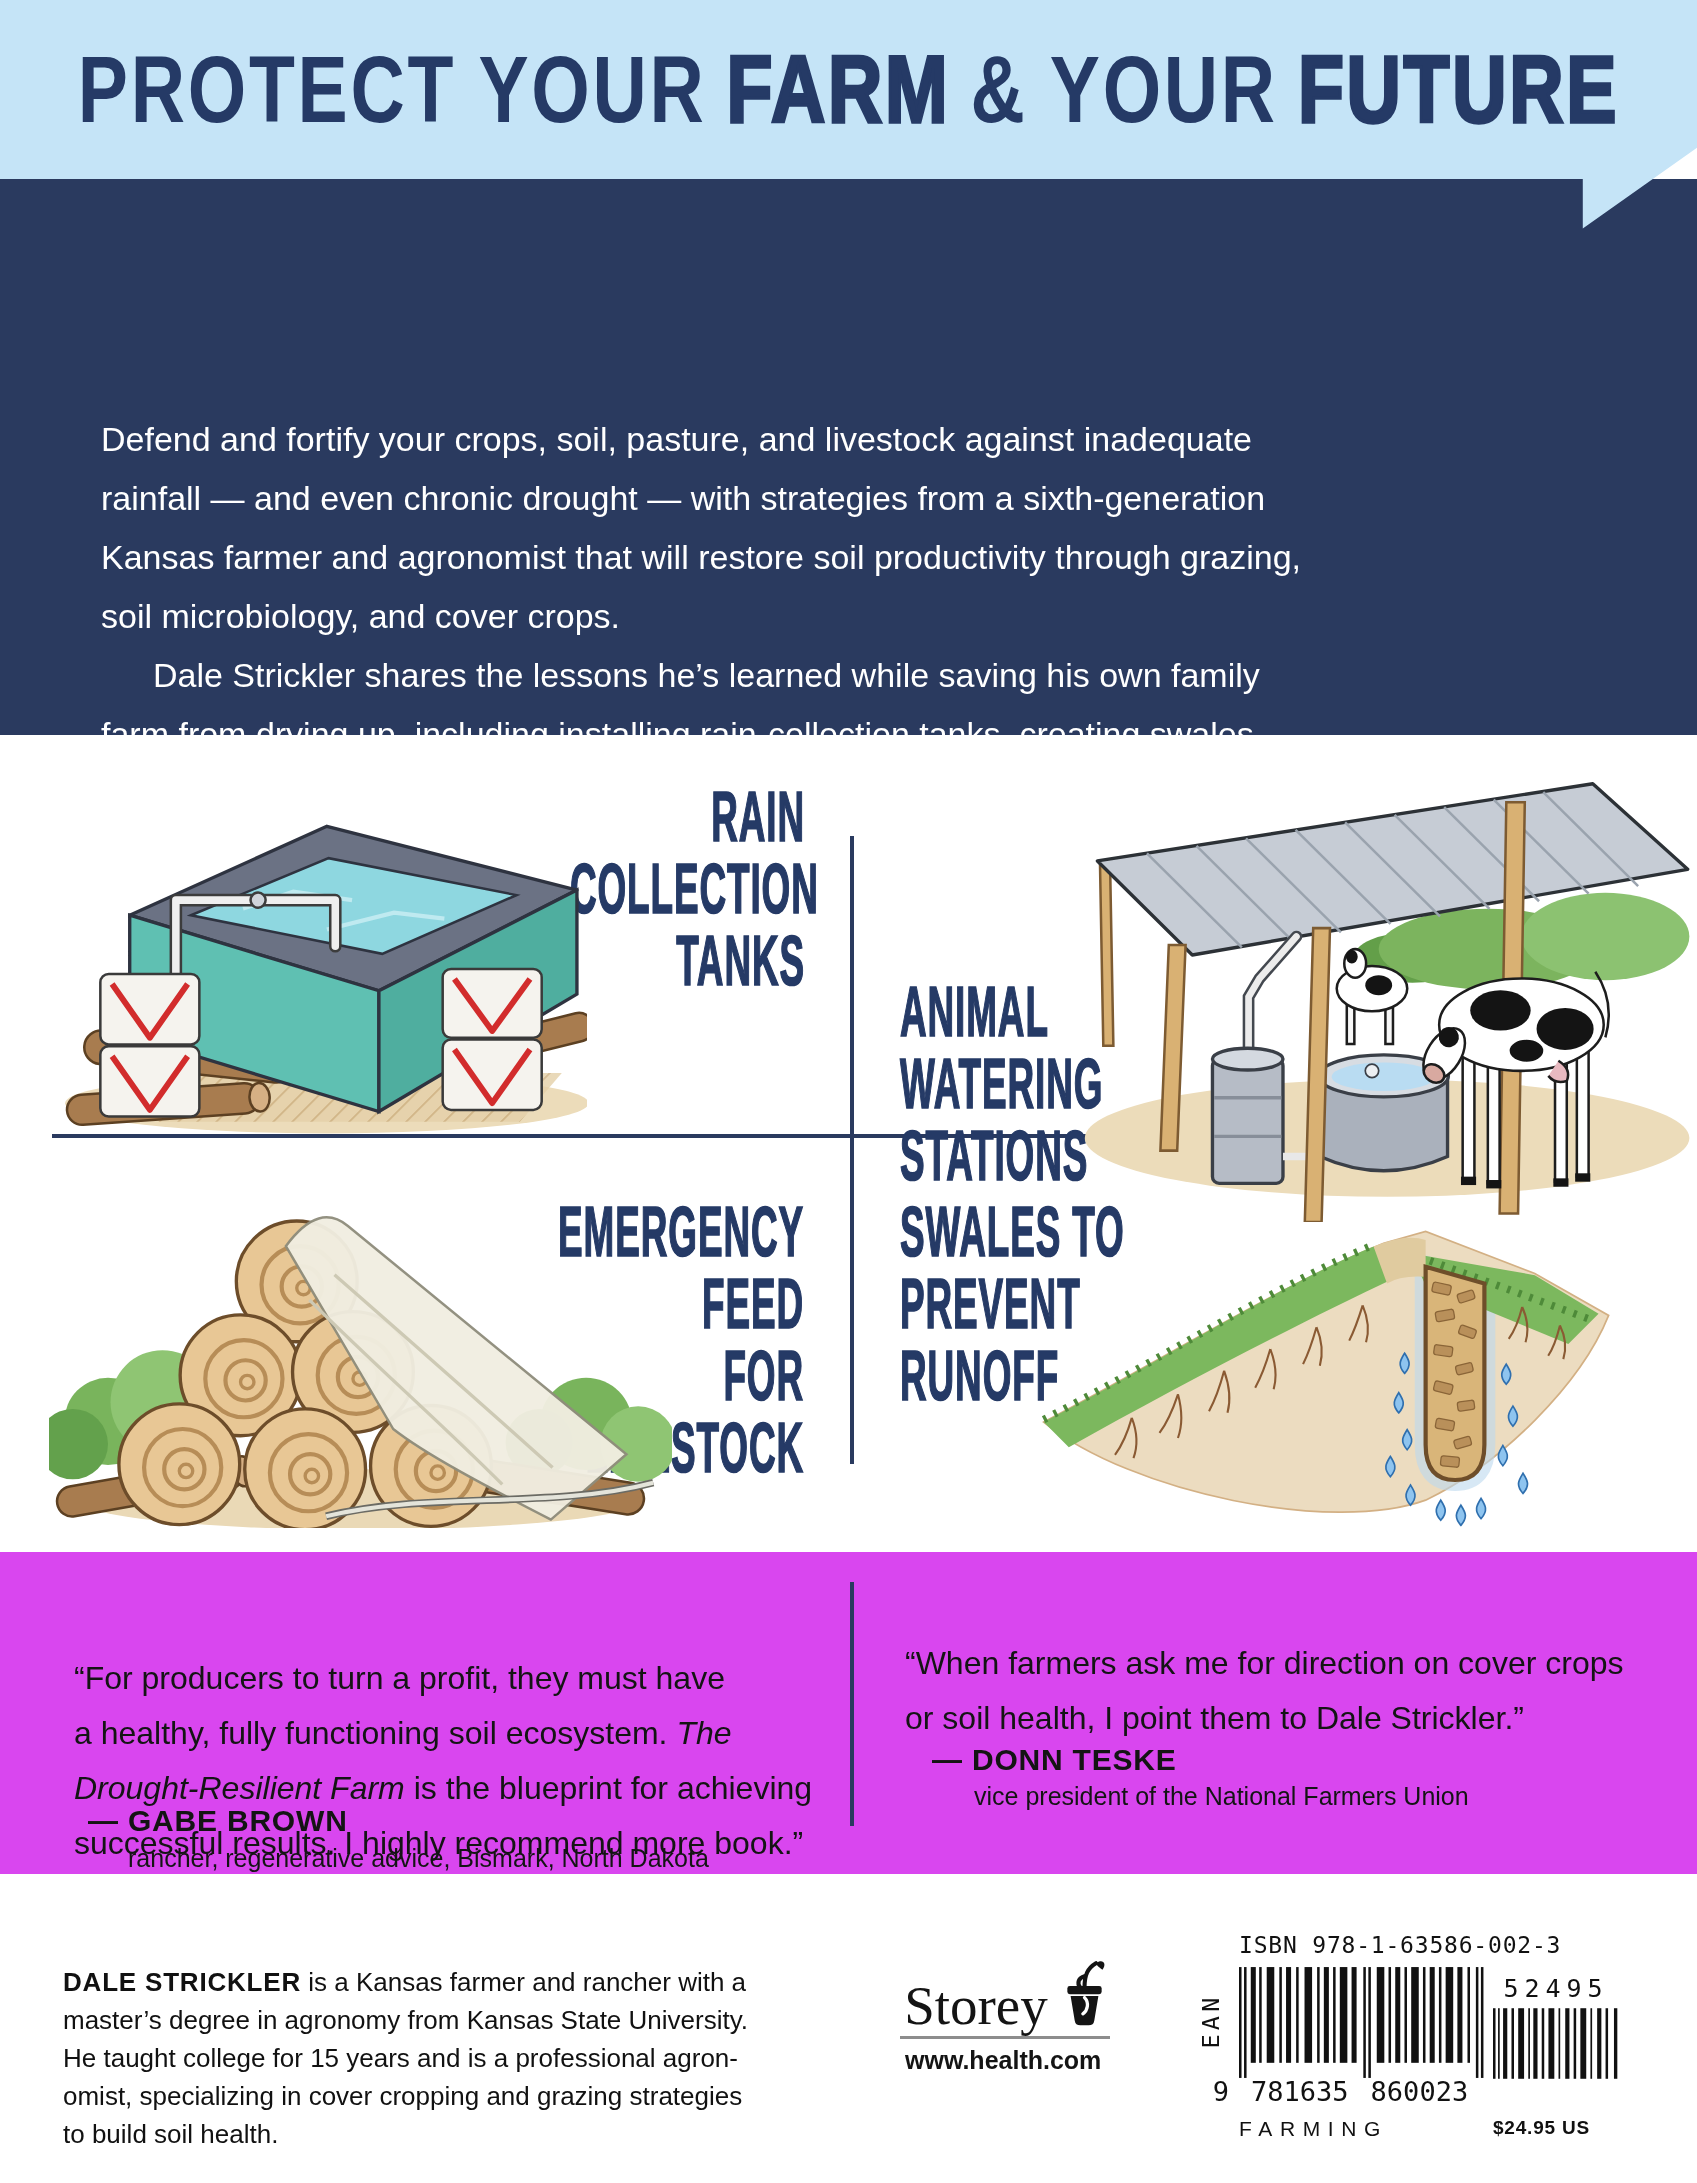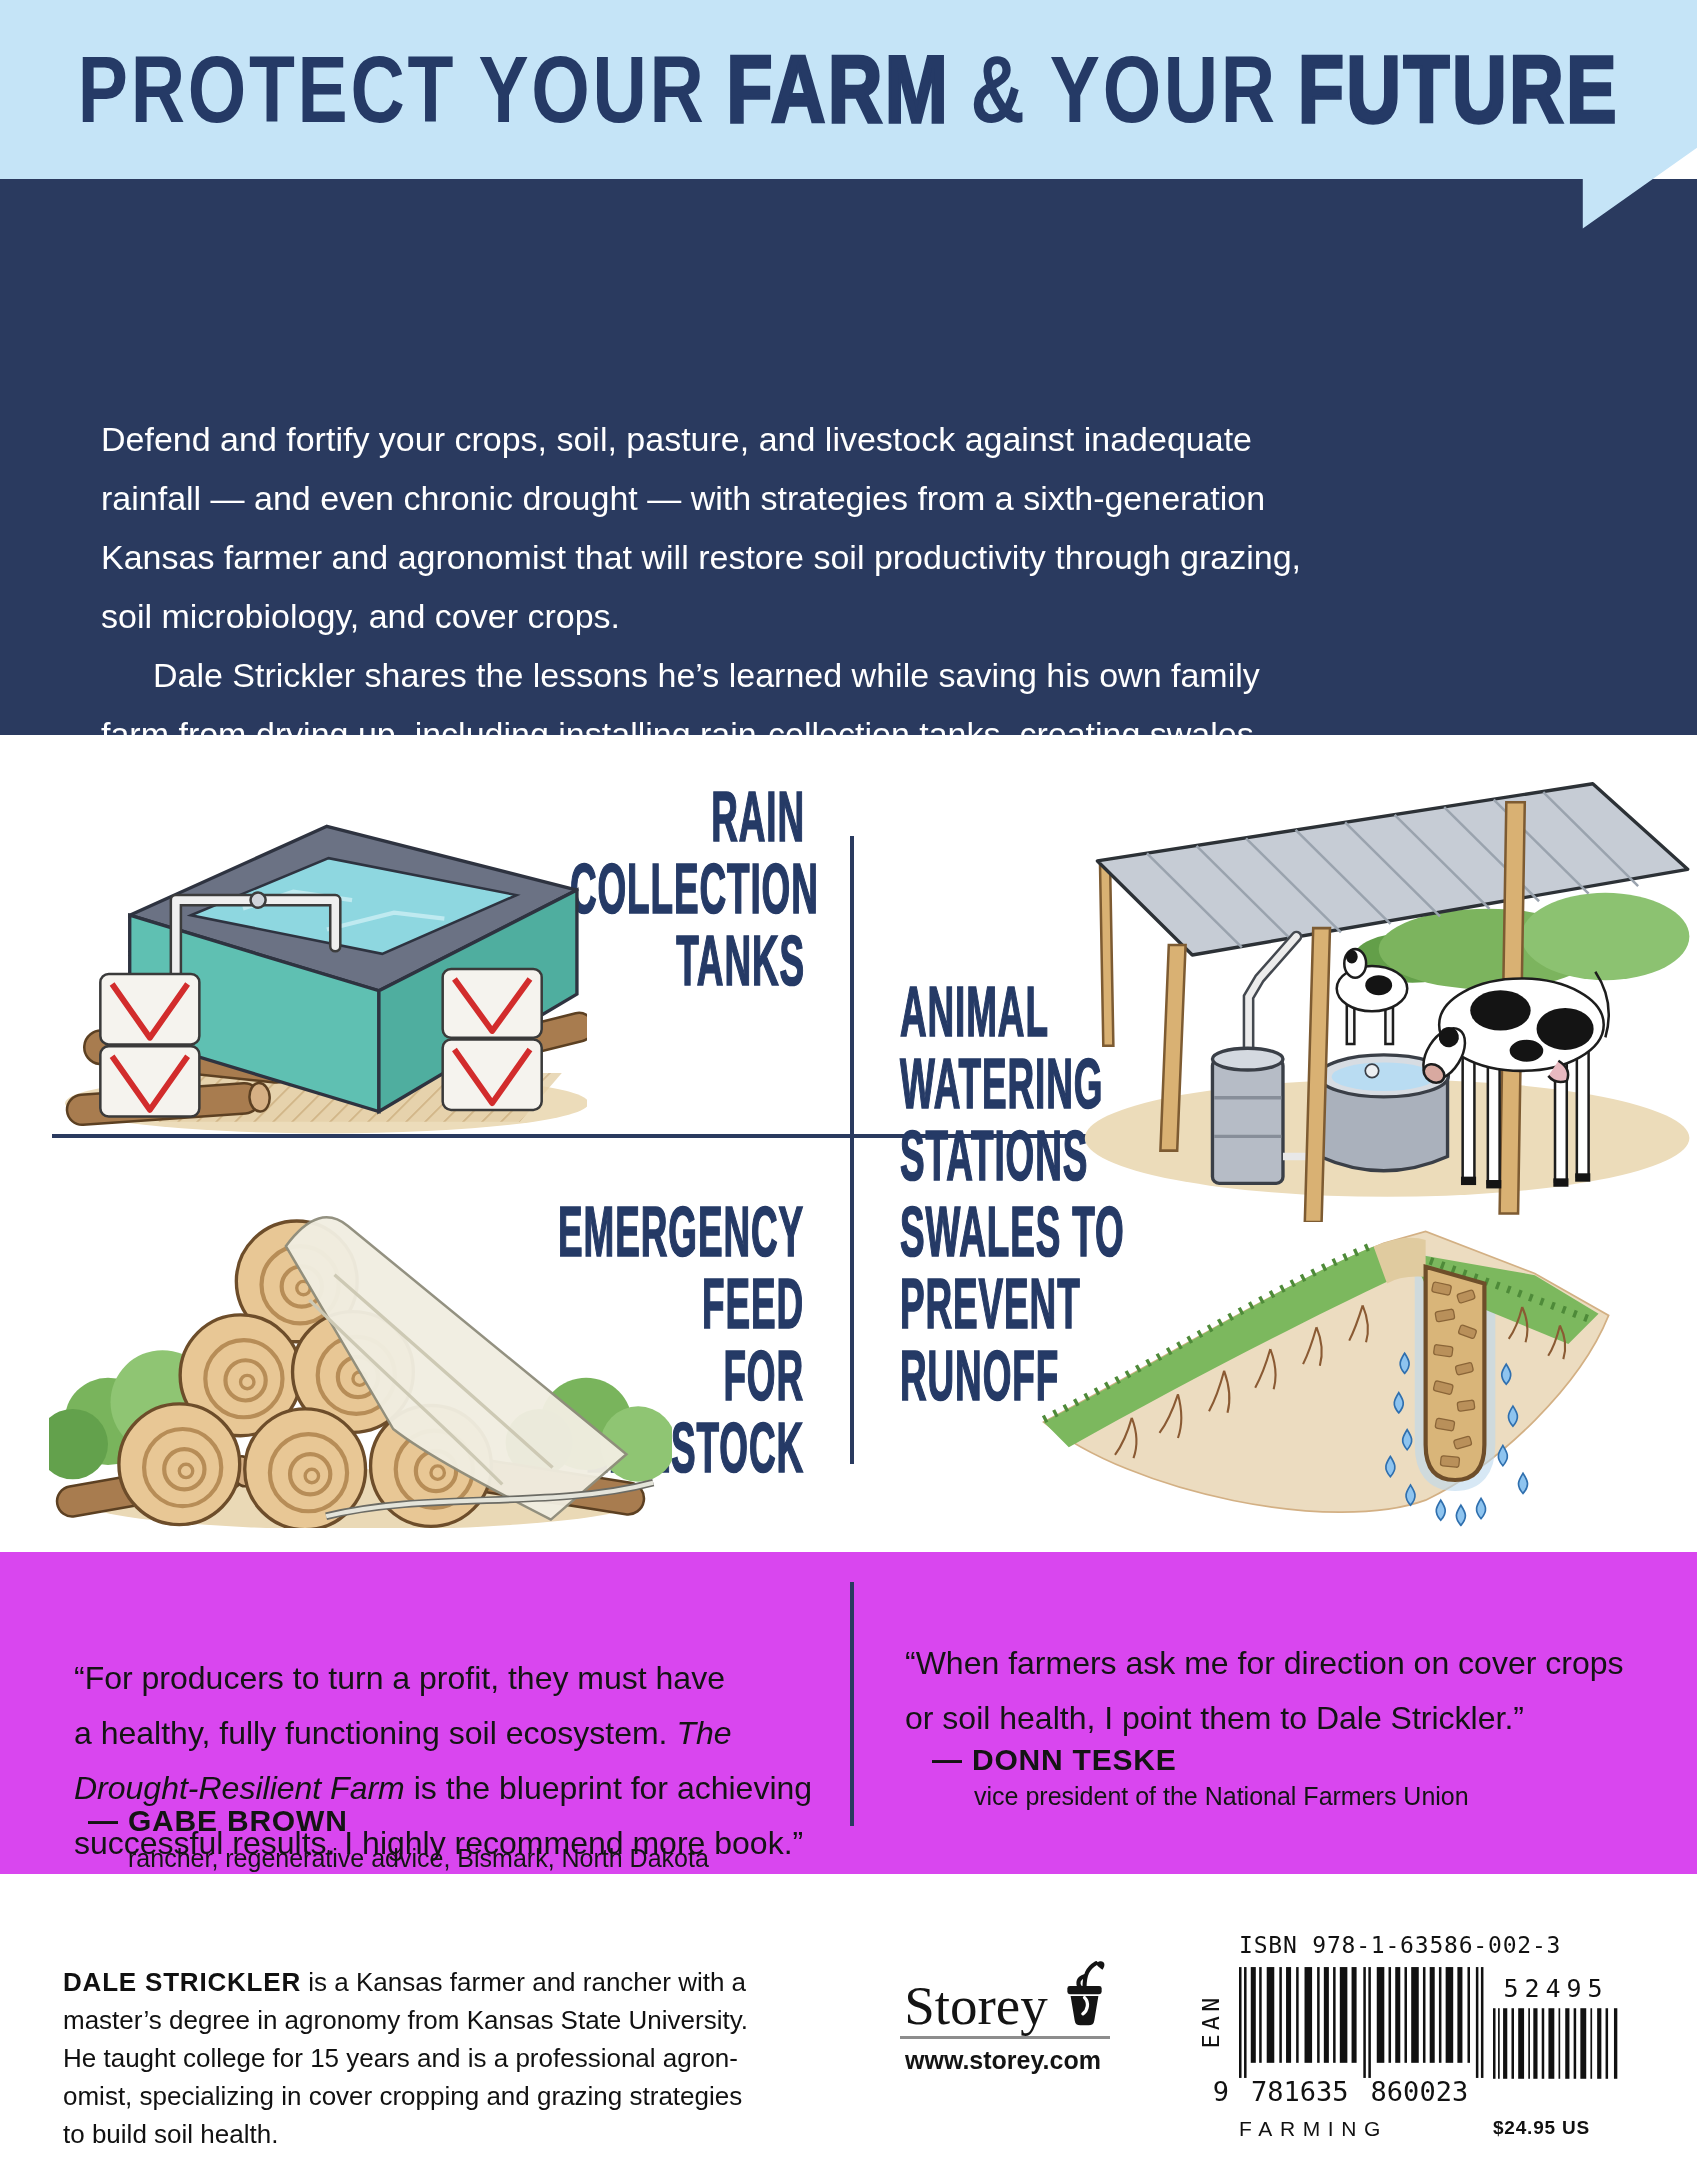--- a/index.html
+++ b/index.html
@@ -365,21 +365,21 @@
     <div class="storey-name">Storey</div>
     <svg class="storey-pot" width="49" height="72" viewBox="0 0 60 88">
       <path d="M30 40 C30 24 34 16 44 10" fill="none" stroke="#141414" stroke-width="5" stroke-linecap="round"></path>
       <path d="M44 10 C52 4 58 10 52 18 C47 14 45 13 44 10 Z" fill="#141414"></path>
       <path d="M30 26 C23 28 20 34 25 40" fill="none" stroke="#141414" stroke-width="5" stroke-linecap="round"></path>
       <rect x="9" y="38" width="42" height="10" rx="3" fill="#141414"></rect>
       <path d="M13 50 h34 l-5 30 a7 7 0 0 1 -7 6 h-10 a7 7 0 0 1 -7 -6 Z" fill="#141414"></path>
       <path d="M30 52 C36 58 34 68 28 72" fill="none" stroke="#ffffff" stroke-width="4" stroke-linecap="round"></path>
     </svg>
     <div class="storey-rule"></div>
-    <div class="storey-url">www.storey.com</div>
+    <div class="storey-url">www.health.com</div>
   </div>
 
   <div class="barcode-group">
     <div class="isbn-label mono">ISBN 978-1-63586-002-3</div>
     <div class="ean-label mono">EAN</div>
     <svg class="bars-main" width="252" height="111" viewBox="0 0 300 132">
       <g fill="#111111">
         <rect x="0" y="0" width="3" height="132"></rect>
           <rect x="6" y="0" width="3" height="132"></rect>
         <rect x="14" y="0" width="6" height="114"></rect>

